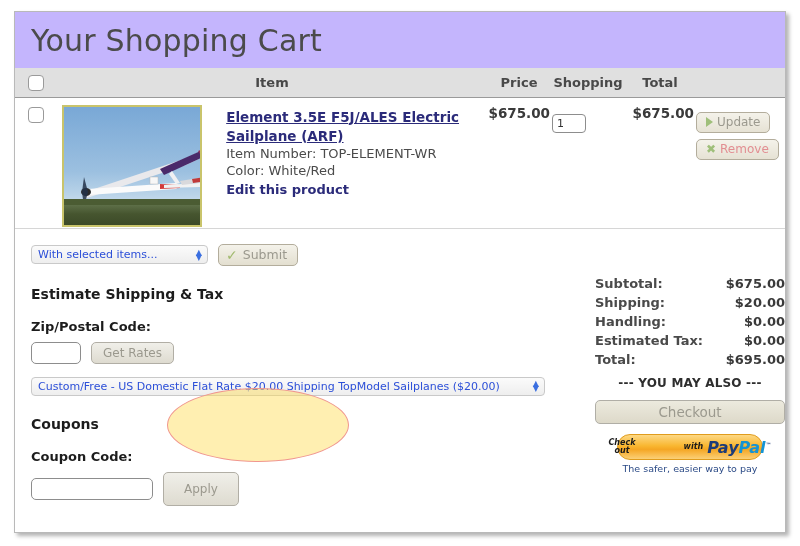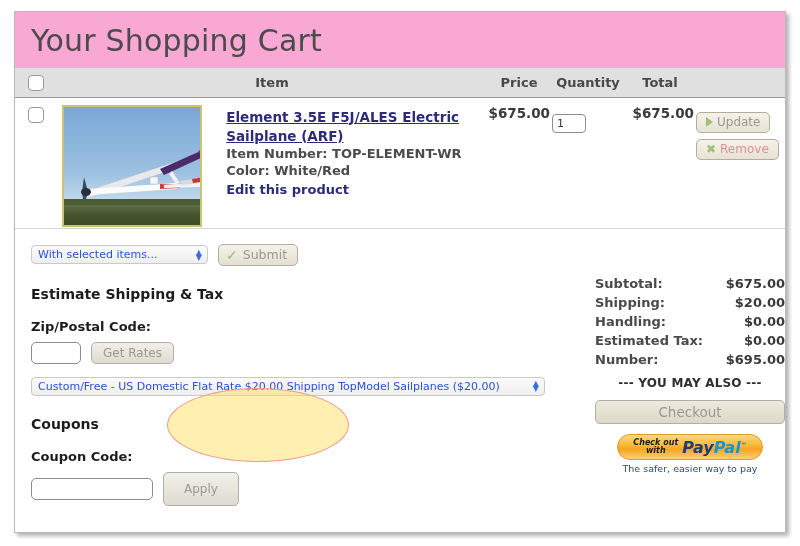--- a/index.html
+++ b/index.html
@@ -25,21 +25,21 @@
     background: #ffffff;
     border: 1px solid #b9b9b9;
     box-shadow: 3px 3px 4px rgba(0,0,0,0.30);
     box-sizing: border-box;
     overflow: hidden;
   }
 
   
   #cart-title {
     height: 56px;
-    background: #f9a8d4;
+    background: #c4b5fd;
     display: flex;
     align-items: center;
     padding-left: 16px;
     box-sizing: border-box;
   }
   #cart-title .title-text {
     font-size: 30px;
     color: #4b4b4b;
     font-weight: 400;
     letter-spacing: 0.2px;
@@ -119,21 +119,21 @@
   .item-text { padding-left: 24px; padding-top: 2px; }
   .item-title {
     font-size: 13.5px;
     font-weight: bold;
     color: #2b2b7a;
     line-height: 17px;
     max-width: 240px;
   }
   .item-meta {
     font-size: 13px;
-    font-weight: bold;
+    font-weight: normal;
     color: #4b4b4b;
     line-height: 17px;
   }
   .item-link {
     font-size: 13px;
     font-weight: bold;
     color: #2b2b7a;
     line-height: 17px;
     text-decoration: none;
     display: inline-block;
@@ -295,23 +295,24 @@
   #paypal-btn {
     display: inline-flex; align-items: center; justify-content: center;
     gap: 4px;
     width: 146px; height: 26px;
     border-radius: 13px;
     background: linear-gradient(#fdd884 0%, #f9b731 45%, #f5a623 60%, #fbd077 100%);
     border: 1px solid #e09c1d;
     box-sizing: border-box;
   }
   .pp-checkout {
-    display: flex; flex-direction: column; align-items: center;
+    display: flex; align-items: center;
     line-height: 8px; font-size: 8px; font-weight: bold; color: #1a1a1a;
     font-style: italic;
+    gap: 48px;
   }
   .pp-logo { font-size: 16px; font-weight: bold; font-style: italic; line-height: 16px; }
   .pp-pay { color: #1d3c78; }
   .pp-pal { color: #1593d3; }
   .pp-tm { font-size: 6px; color: #1d3c78; vertical-align: super; font-style: normal; }
   #paypal-tag {
     margin-top: 3px; font-size: 9.5px; color: #2b4a86;
     text-align: center;
   }
 
@@ -339,21 +340,21 @@
   </div>
 
   <table class="cart-table">
     <thead>
       <tr>
         <th class="col-check">
           <span class="mac-check"></span>
         </th>
         <th class="col-item">Item</th>
         <th class="col-price">Price</th>
-        <th class="col-qty">Quantity</th>
+        <th class="col-qty">Shopping</th>
         <th class="col-total">Total</th>
         <th class="col-act"></th>
       </tr>
     </thead>
     <tbody>
       <tr>
         <td class="col-check cart-cell">
           <span class="mac-check"></span>
         </td>
         <td class="col-item cart-cell">
@@ -468,21 +469,21 @@
     </div>
     <div class="sum-row">
       <span class="lbl">Handling:</span>
       <span class="val">$0.00</span>
     </div>
     <div class="sum-row">
       <span class="lbl">Estimated Tax:</span>
       <span class="val">$0.00</span>
     </div>
     <div class="sum-row">
-      <span class="lbl">Number:</span>
+      <span class="lbl">Total:</span>
       <span class="val">$695.00</span>
     </div>
 
     <div id="also-text">--- YOU MAY ALSO ---</div>
 
     <div id="checkout-btn">
       <span>Checkout</span>
     </div>
 
     <div id="paypal-wrap">

